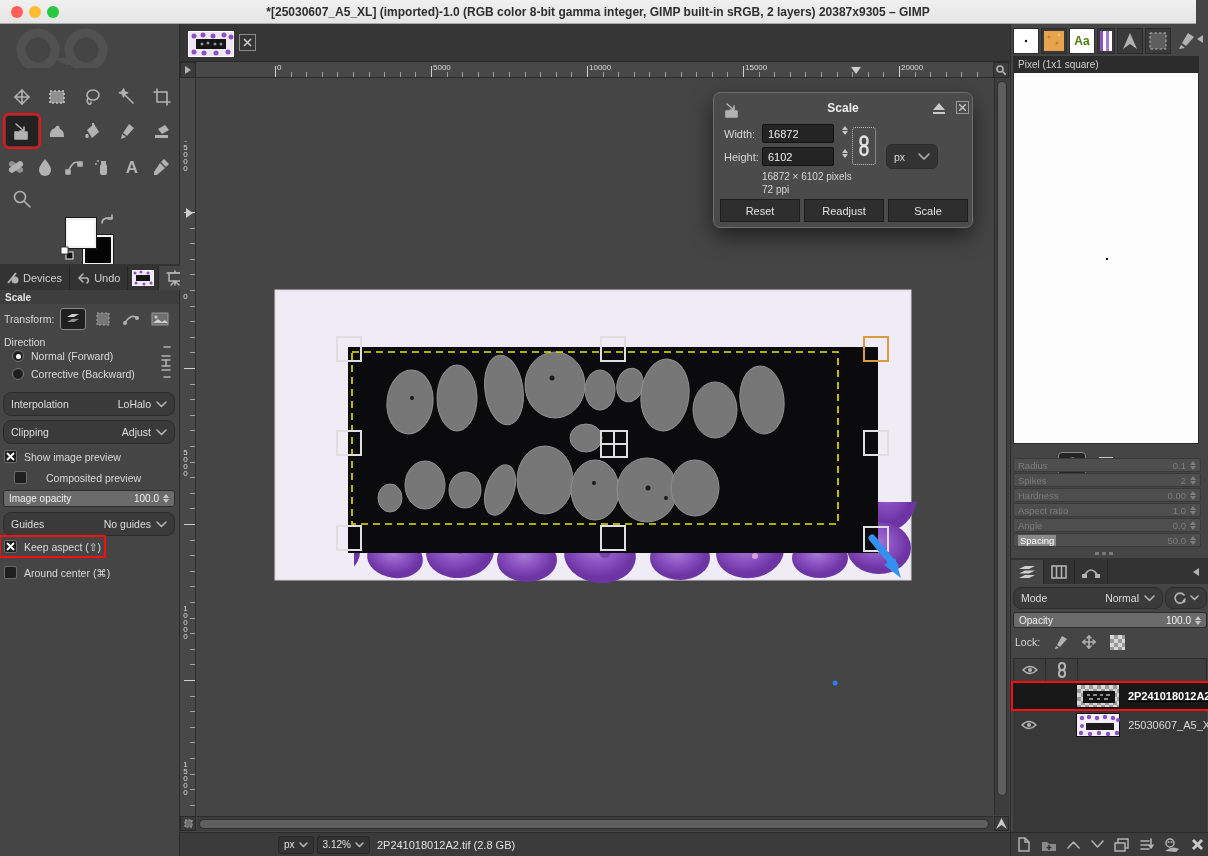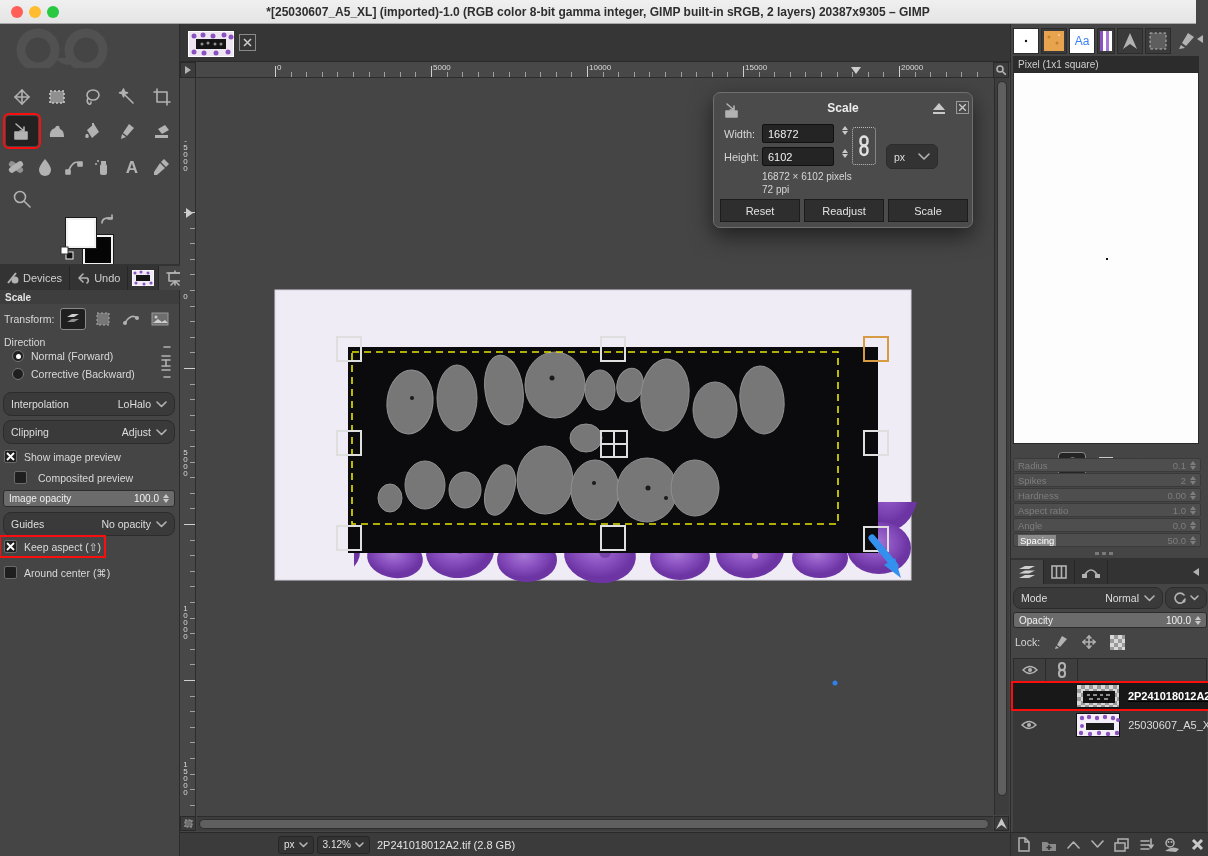--- a/index.html
+++ b/index.html
@@ -383,38 +383,38 @@
     </div>
 
     <div class="abs" style="left:4px;top:426px;display:flex;align-items:center;gap:7px">
       <span class="check">
           <svg width="9" height="9">
             <path d="M1 1l7 7M8 1l-7 7" stroke="#fff" stroke-width="1.8"></path>
           </svg>
         </span>
       <span class="topt-label dim">Show image preview</span>
     </div>
-    <div class="abs" style="left:14px;top:447px;display:flex;align-items:flex-end;gap:11px">
+    <div class="abs" style="left:14px;top:447px;display:flex;align-items:flex-end;gap:19px">
       <span class="check"></span>
       <span class="topt-label">Composited preview</span>
     </div>
 
     <div class="abs slider" style="left:3px;top:466px;width:172px;height:17px">
       <span>Image opacity</span>
       <span style="margin-left:auto">100.0</span>
       <span class="spin">
           <i class="up"></i>
           <i class="dn"></i>
         </span>
     </div>
 
     <div class="abs bar" style="left:3px;top:488px;width:172px;height:24px">
       <span>Guides</span>
       <span class="val">
-          <span>No opacity</span>
+          <span>No guides</span>
         <svg width="11" height="7">
             <path d="M1 1l4.5 4.5L10 1" class="icon-stroke"></path>
           </svg>
         </span>
     </div>
 
     <div class="abs" style="left:4px;top:516px;display:flex;align-items:center;gap:7px;outline:2px solid #fb0e0e;outline-offset:3px">
       <span class="check">
           <svg width="9" height="9">
             <path d="M1 1l7 7M8 1l-7 7" stroke="#fff" stroke-width="1.8"></path>
@@ -711,21 +711,21 @@
     </div>
     <div class="rtab" style="left:30px">
       <svg width="20" height="20">
           <rect width="20" height="20" fill="#e8a34f"></rect>
           <circle cx="5" cy="6" r="1.5" fill="#c77f2c"></circle>
           <circle cx="13" cy="12" r="1.5" fill="#c77f2c"></circle>
           <circle cx="15" cy="4" r="1.2" fill="#f3c98a"></circle>
         </svg>
     </div>
     <div class="rtab" style="left:58px;background:#fff">
-      <span style="font-size:12px;color:#3b82f6;font-weight:normal">Aa</span>
+      <span style="font-size:12px;color:#4d7c0f;font-weight:bold">Aa</span>
     </div>
     <div class="rtab" style="left:86px;width:18px">
       <svg width="12" height="20">
           <rect width="12" height="20" fill="#fff"></rect>
           <rect x="0" width="3" height="20" fill="#8a52c0"></rect>
           <rect x="6" width="3" height="20" fill="#a678d4"></rect>
         </svg>
     </div>
     <div class="rtab" style="left:106px">
       <svg width="14" height="16">

